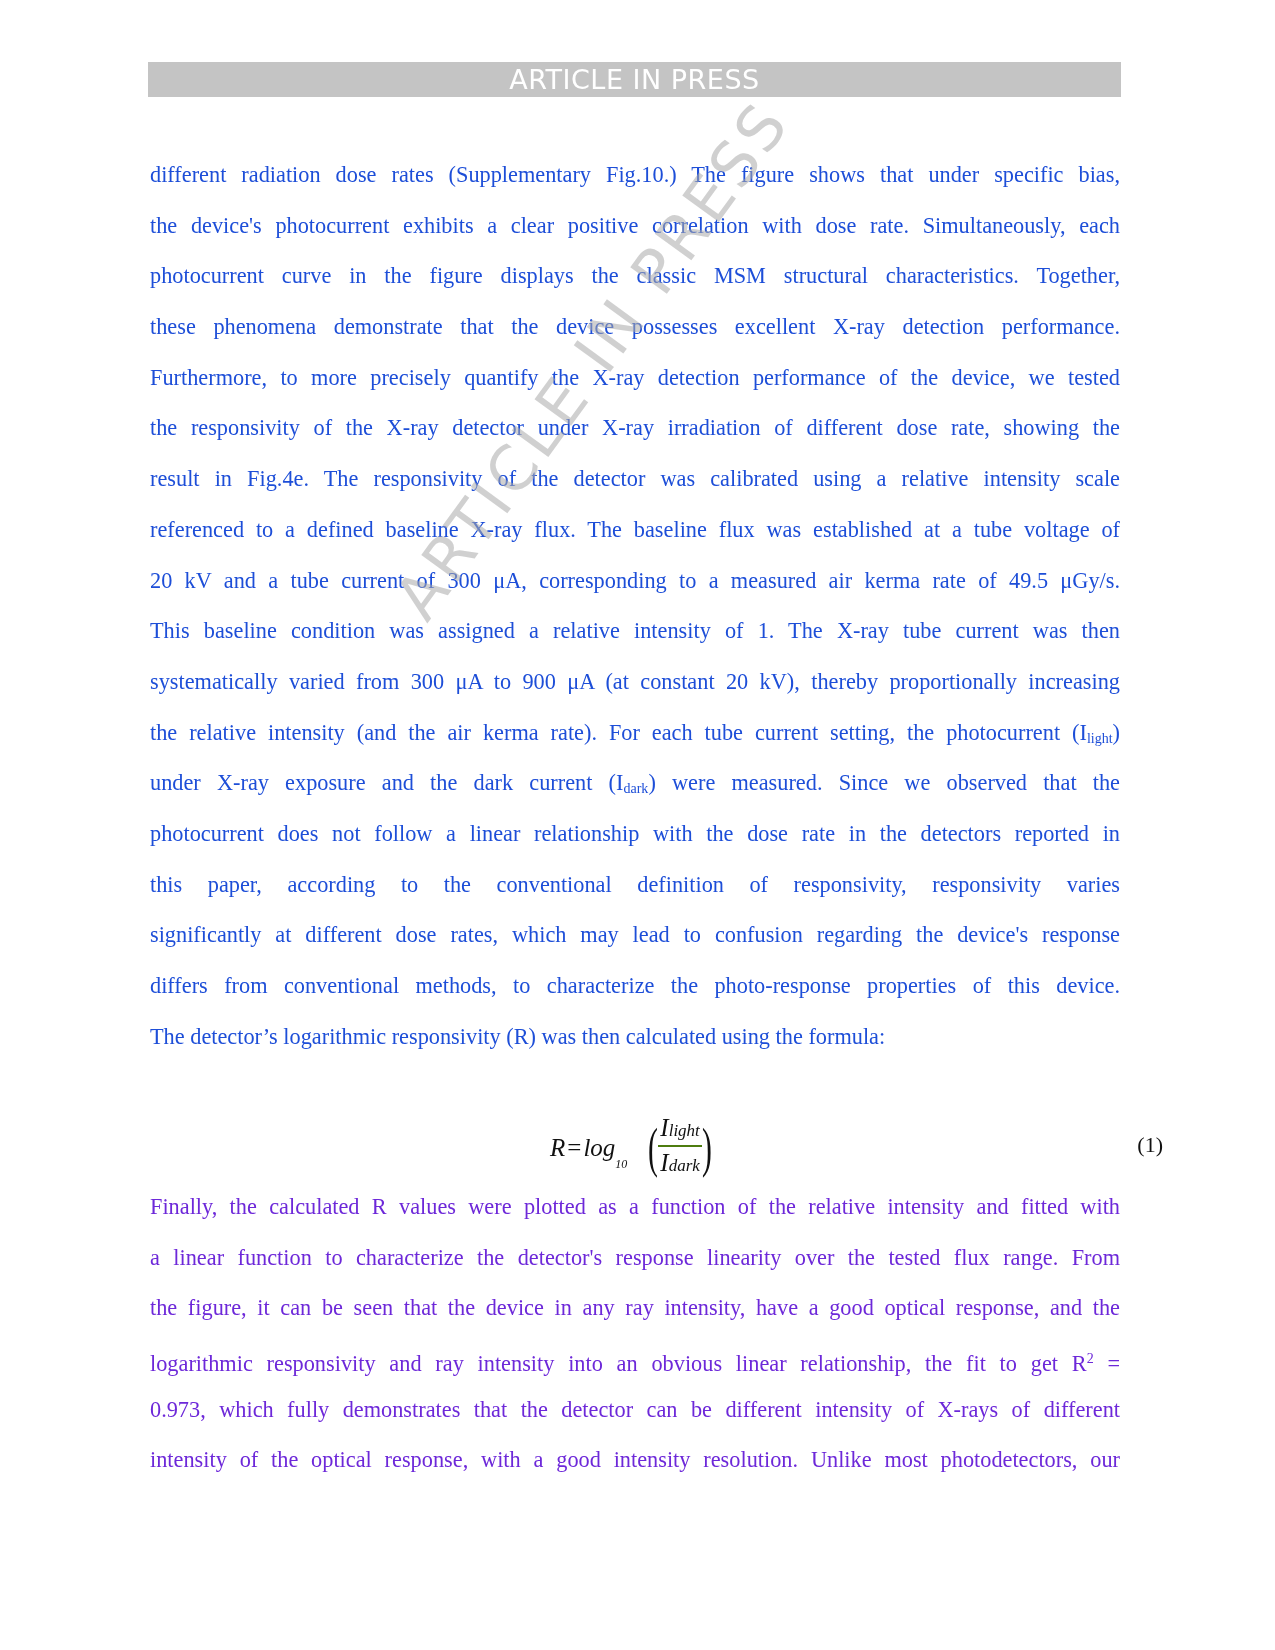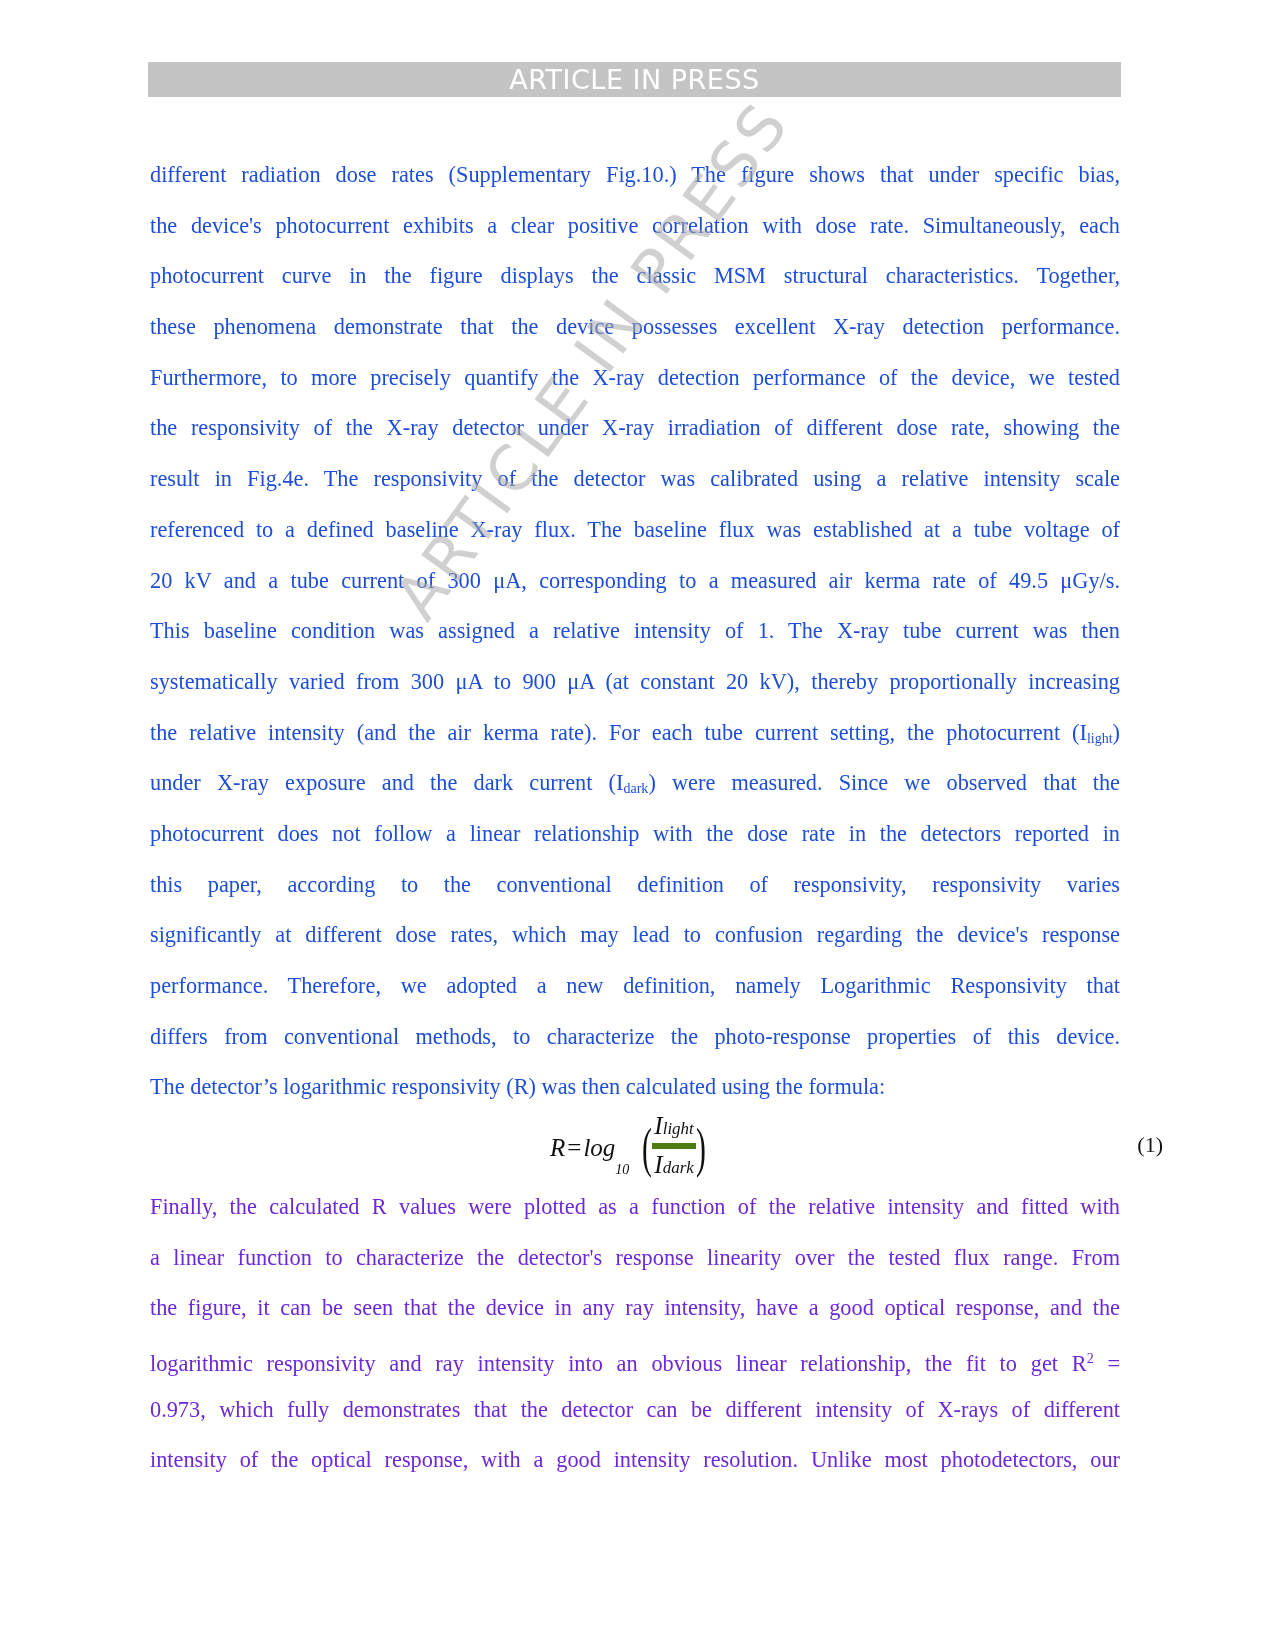--- a/index.html
+++ b/index.html
@@ -22,24 +22,24 @@
   sub.s { font-size: 14px; vertical-align: -3px; }
   sup.s { font-size: 14px; vertical-align: 8px; }
   .equation {
     position: absolute; left: 150px; top: 1115px; width: 1000px; height: 66px;
     font-family: "Liberation Serif", serif;
   }
   .eq-body {
     position: absolute; left: 400px; top: 0; height: 66px; display: flex; align-items: center;
     font-style: italic; font-size: 25px; color: #111;
   }
-  .eq-body .sub10 { font-size: 14px; position: relative; top: 22px; margin-right: 9px; }
+  .eq-body .sub10 { font-size: 12px; position: relative; top: 16px; margin-right: 17px; }
   .paren { font-style: normal; font-size: 54px; line-height: 54px; transform: scaleX(0.55); display: inline-block; font-weight: 100; }
   .frac { display: inline-flex; flex-direction: column; align-items: center; margin: 0 -4px; }
-  .frac .num { border-bottom: 6px solid #4d7c0f; padding: 0 2px 1px 2px; line-height: 26px; }
+  .frac .num { border-bottom: 2px solid #4d7c0f; padding: 0 2px 1px 2px; line-height: 26px; }
   .frac .den { line-height: 32px; }
   .frac small { font-size: 17px; }
   .eq-number { position: absolute; right: -13px; top: 17px; font-size: 22px; color: #111; font-family: "Liberation Serif", serif; }
   .body-text2 {
     position: absolute; left: 150px; top: 1189px; width: 970px;
     font-family: "Liberation Serif", serif; font-size: 22.3px; color: #6d28d9;
   }
   .watermark {
     position: absolute; left: 380px; top: 590px; width: 600px;
     font-family: "DejaVu Sans", sans-serif; font-size: 62px; color: rgba(170,170,170,0.55);
@@ -95,23 +95,20 @@
   <div class="line">
       <span class="txt">photocurrent does not follow a linear relationship with the dose rate in the detectors reported in</span>
     </div>
   <div class="line">
       <span class="txt">this paper, according to the conventional definition of responsivity, responsivity varies</span>
     </div>
   <div class="line">
       <span class="txt">significantly at different dose rates, which may lead to confusion regarding the device's response</span>
     </div>
   <div class="line">
-      <span class="txt">performance. Therefore, we adopted a new definition, namely Logarithmic Responsivity that</span>
-    </div>
-  <div class="line">
       <span class="txt">differs from conventional methods, to characterize the photo-response properties of this device.</span>
     </div>
   <div class="line last">
       <span class="txt">The detector’s logarithmic responsivity (R) was then calculated using the formula:</span>
     </div>
 </div>
 
 <div class="equation">
   <div class="eq-body">
     <span>R</span>

